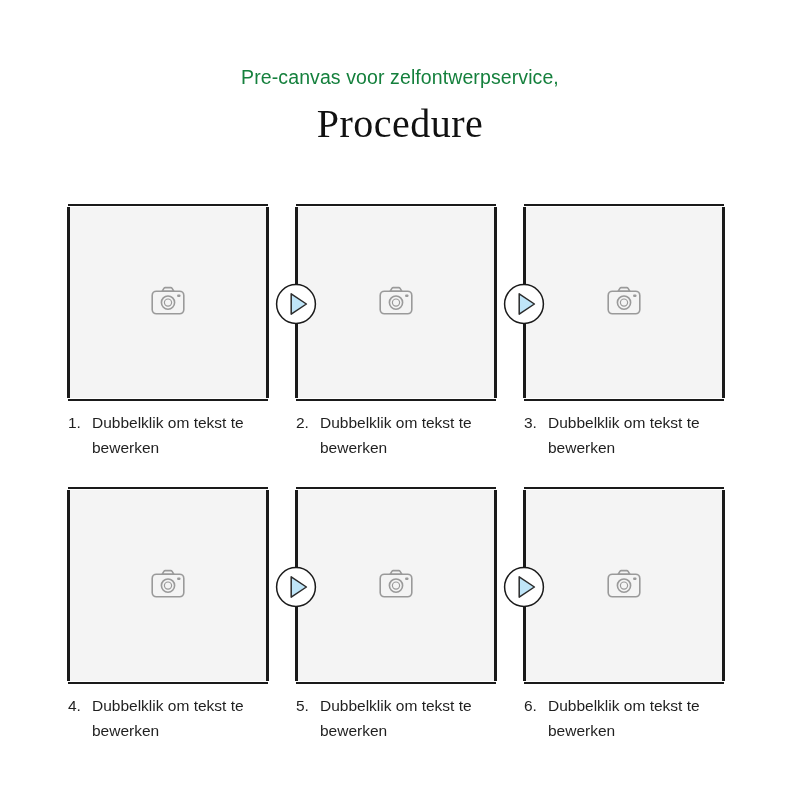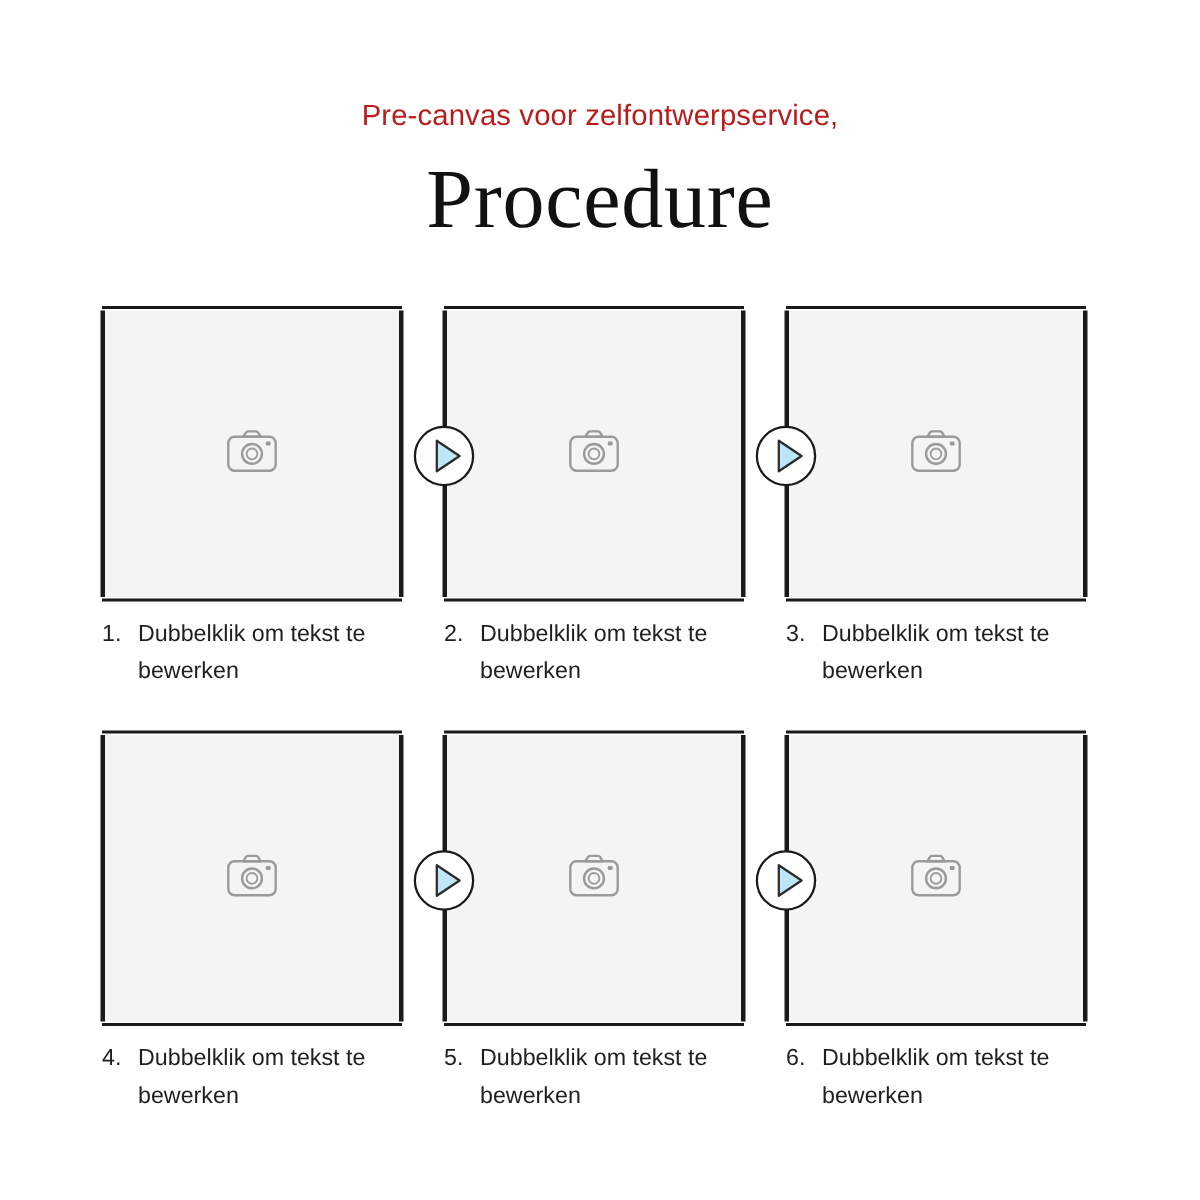--- a/index.html
+++ b/index.html
@@ -23,29 +23,29 @@
     top: 0;
     width: 800px;
     text-align: center;
   }
   .subtitle {
     margin: 0;
     padding-top: 66px;
     font-family: "Liberation Sans", sans-serif;
     font-size: 19.5px;
     font-weight: 400;
-    color: #b91c1c;
+    color: #15803d;
     letter-spacing: 0.1px;
     line-height: 1.2;
   }
   .title {
     margin: 0;
     padding-top: 12px;
     font-family: "Liberation Serif", serif;
-    font-size: 56px;
+    font-size: 40px;
     font-weight: 400;
     color: #111111;
     line-height: 1.15;
     letter-spacing: 0.5px;
   }
 
   
   .grid {
     position: absolute;
     left: 68px;

